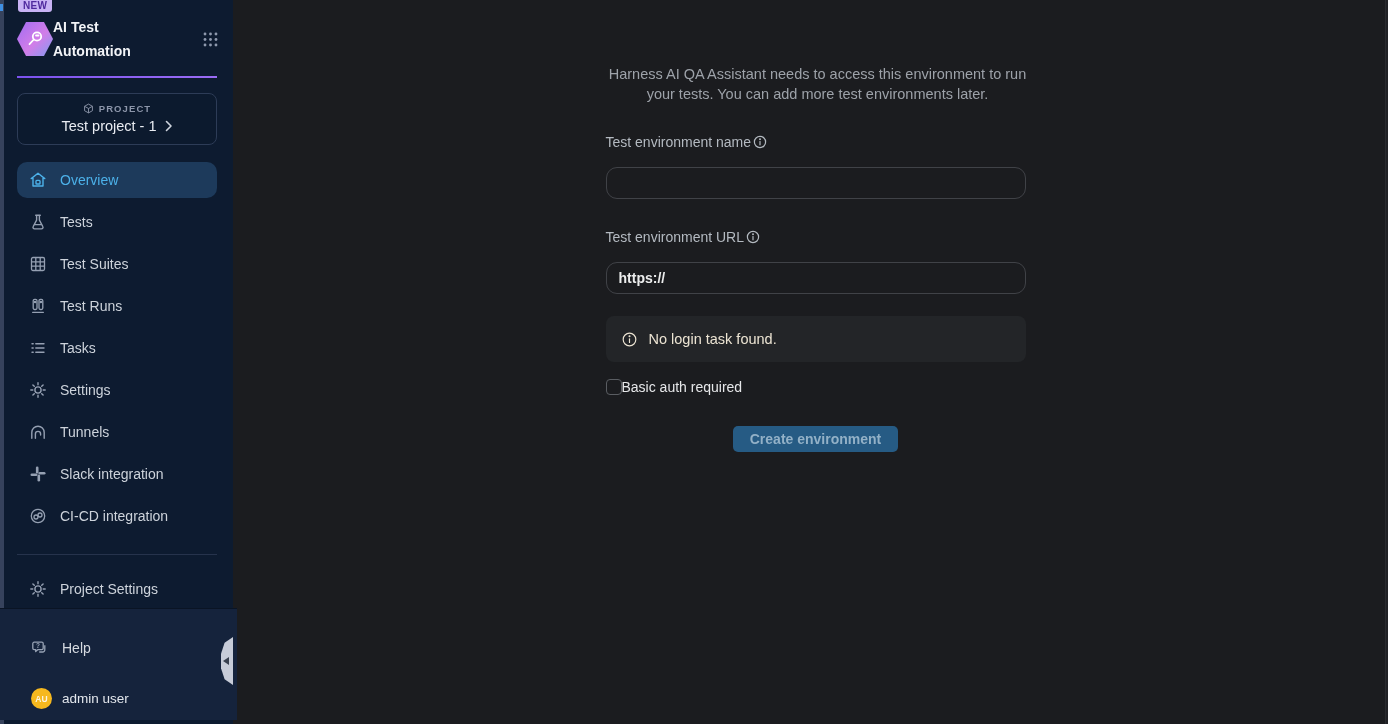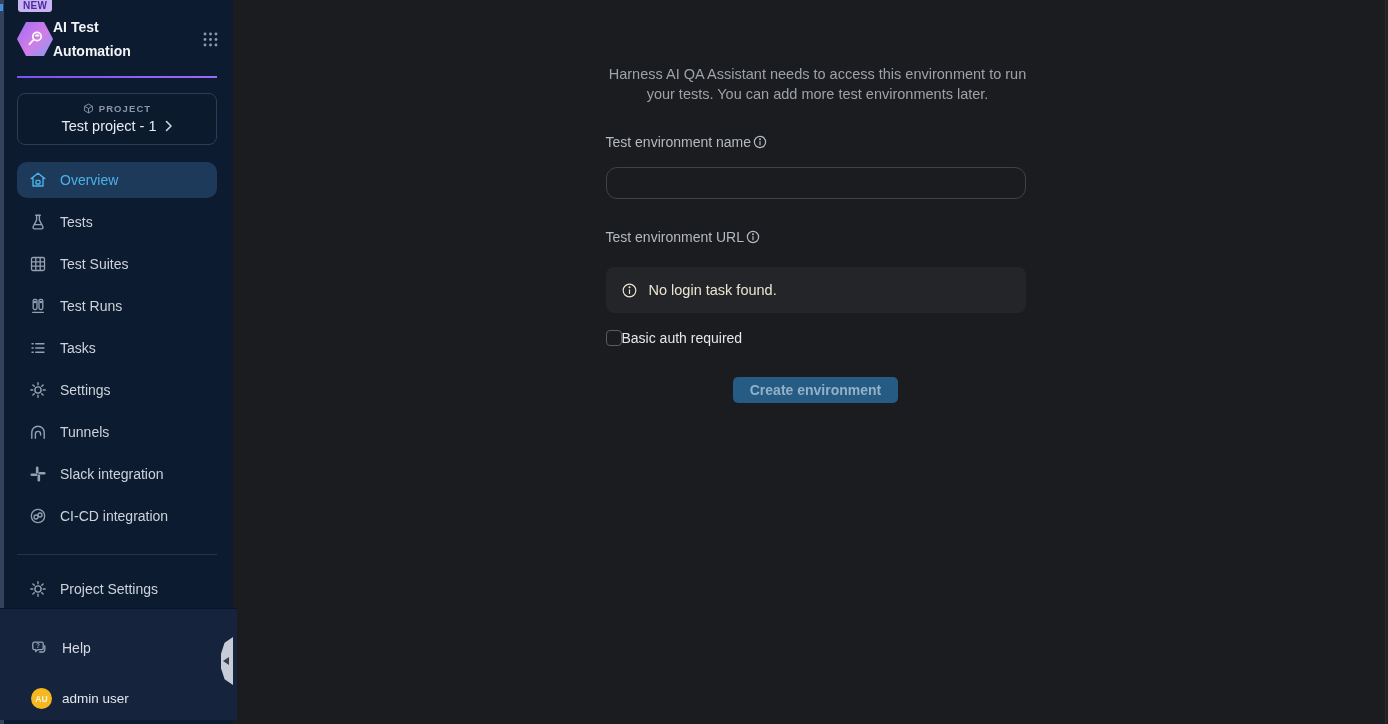--- a/index.html
+++ b/index.html
@@ -326,20 +326,21 @@
     <input class="text-input" type="text" value="" style="">
 
     <div class="field-label">
       <span>Test environment URL</span>
       <svg viewBox="0 0 14 14" fill="none" stroke="currentColor" stroke-width="1.2" stroke-linecap="round">
           <circle cx="7" cy="7" r="5.6"></circle>
           <path d="M7 6.5v3.3"></path>
           <circle cx="7" cy="4.2" r="0.4" fill="currentColor"></circle>
         </svg>
     </div>
+    <input class="text-input bold" type="text" value="https://" style="">
 
     <div class="notice-box">
       <svg viewBox="0 0 14 14" fill="none" stroke="currentColor" stroke-width="1.1" stroke-linecap="round">
           <circle cx="7" cy="7" r="5.9"></circle>
           <path d="M7 6.3v3.5"></path>
           <circle cx="7" cy="4" r="0.4" fill="currentColor"></circle>
         </svg>
       <span>No login task found.</span>
     </div>
 

